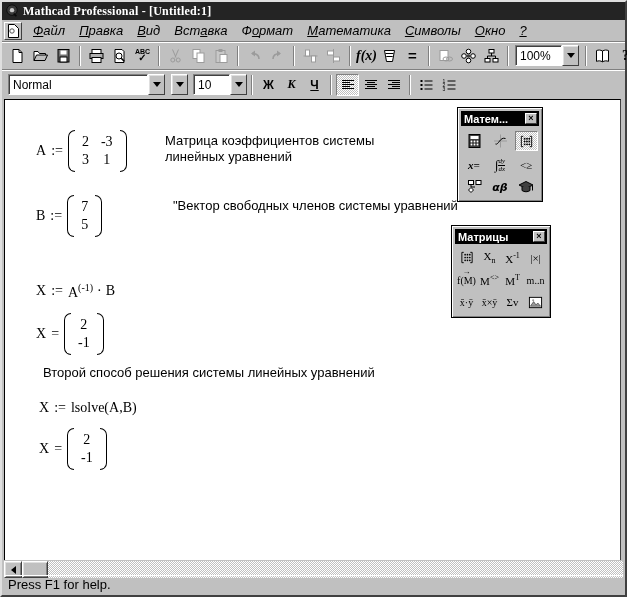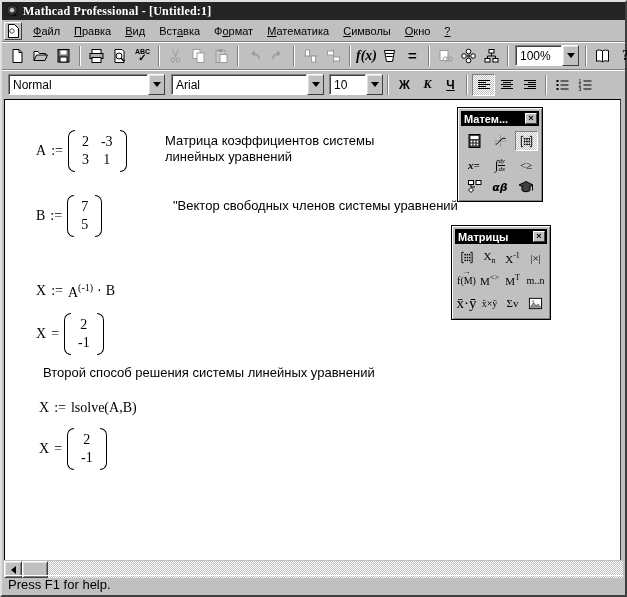--- a/index.html
+++ b/index.html
@@ -7,21 +7,21 @@
   .window { position:relative; width:627px; height:597px; background:#c0c0c0; border:2px solid; border-color:#dfdfdf #404040 #404040 #dfdfdf; }
 
   
   .titlebar { height:18px; background:#242424; display:flex; align-items:center; padding:0 3px; gap:4px; }
   .titlebar .ttl { color:#fff; font-weight:bold; font-size:12px; letter-spacing:.2px; white-space:nowrap;font-family:Liberation Serif, serif; }
   .appicon { width:14px; height:14px; flex:0 0 auto; }
 
   
   .menubar { height:22px; display:flex; align-items:center; gap:0; padding:0 2px; border-bottom:1px solid #808080; box-shadow:0 1px 0 #fff; }
   .docicon-btn { width:18px; height:18px; display:flex; align-items:center; justify-content:center; margin-right:4px; background:#c0c0c0; border:1px solid; border-color:#fff #404040 #404040 #fff; }
-  .menu-item { font-size:11px; color:#000; padding:10px 7px; cursor:default; white-space:nowrap; }
+  .menu-item { font-size:13px; color:#000; padding:10px 7px; cursor:default; white-space:nowrap;font-style:italic; }
   .menu-item .u { text-decoration:underline; }
 
   
   .toolbar { height:28px; display:flex; align-items:center; padding:0 4px; border-bottom:1px solid #808080; box-shadow:0 1px 0 #fff; }
   .formatbar { height:29px; display:flex; align-items:center; padding:6px 4px; }
   .tbtn { width:23px; height:22px; display:flex; align-items:center; justify-content:center; flex:0 0 auto; }
   .sep { width:2px; height:20px; margin:0 4px; border-left:1px solid #808080; border-right:1px solid #fff; flex:0 0 auto; }
   .txtic { font-size:12px; font-weight:bold; color:#000; }
   .fxic { font-family:"Liberation Serif",serif; font-style:italic; font-size:14px; font-weight:bold; }
   .abc { font-size:7px; font-weight:bold; line-height:6px; text-align:center; }
@@ -247,21 +247,20 @@
   </div>
 
   <div class="formatbar">
     <span class="combo" style="margin-left:2px">
       <span class="field" style="width:140px">Normal</span>
       <span class="drop">
           <span class="tri-down"></span>
         </span>
     </span>
     <span class="combo" style="margin-left:6px">
-      <span class="field" style="width:136px">Arial</span>
       <span class="drop">
           <span class="tri-down"></span>
         </span>
     </span>
     <span class="combo" style="margin-left:5px">
       <span class="field" style="width:37px">10</span>
       <span class="drop">
           <span class="tri-down"></span>
         </span>
     </span>
@@ -516,21 +515,21 @@
           </span>
         <span class="pbtn">
             <span><span>M</span><sup>&lt;&gt;</sup></span>
           </span>
         <span class="pbtn">
             <span><span>M</span><sup>T</sup></span>
           </span>
         <span class="pbtn" style="font-size:10px">
             <span>m..n</span>
           </span>
-        <span class="pbtn" style="font-size:15px">
+        <span class="pbtn" style="font-size:10px">
             <span>x̄·ȳ</span>
           </span>
         <span class="pbtn" style="font-size:10px">
             <span>x̄×ȳ</span>
           </span>
         <span class="pbtn">
             <span>Σv</span>
           </span>
         <span class="pbtn">
             <svg width="17" height="15" viewBox="0 0 16 16">

